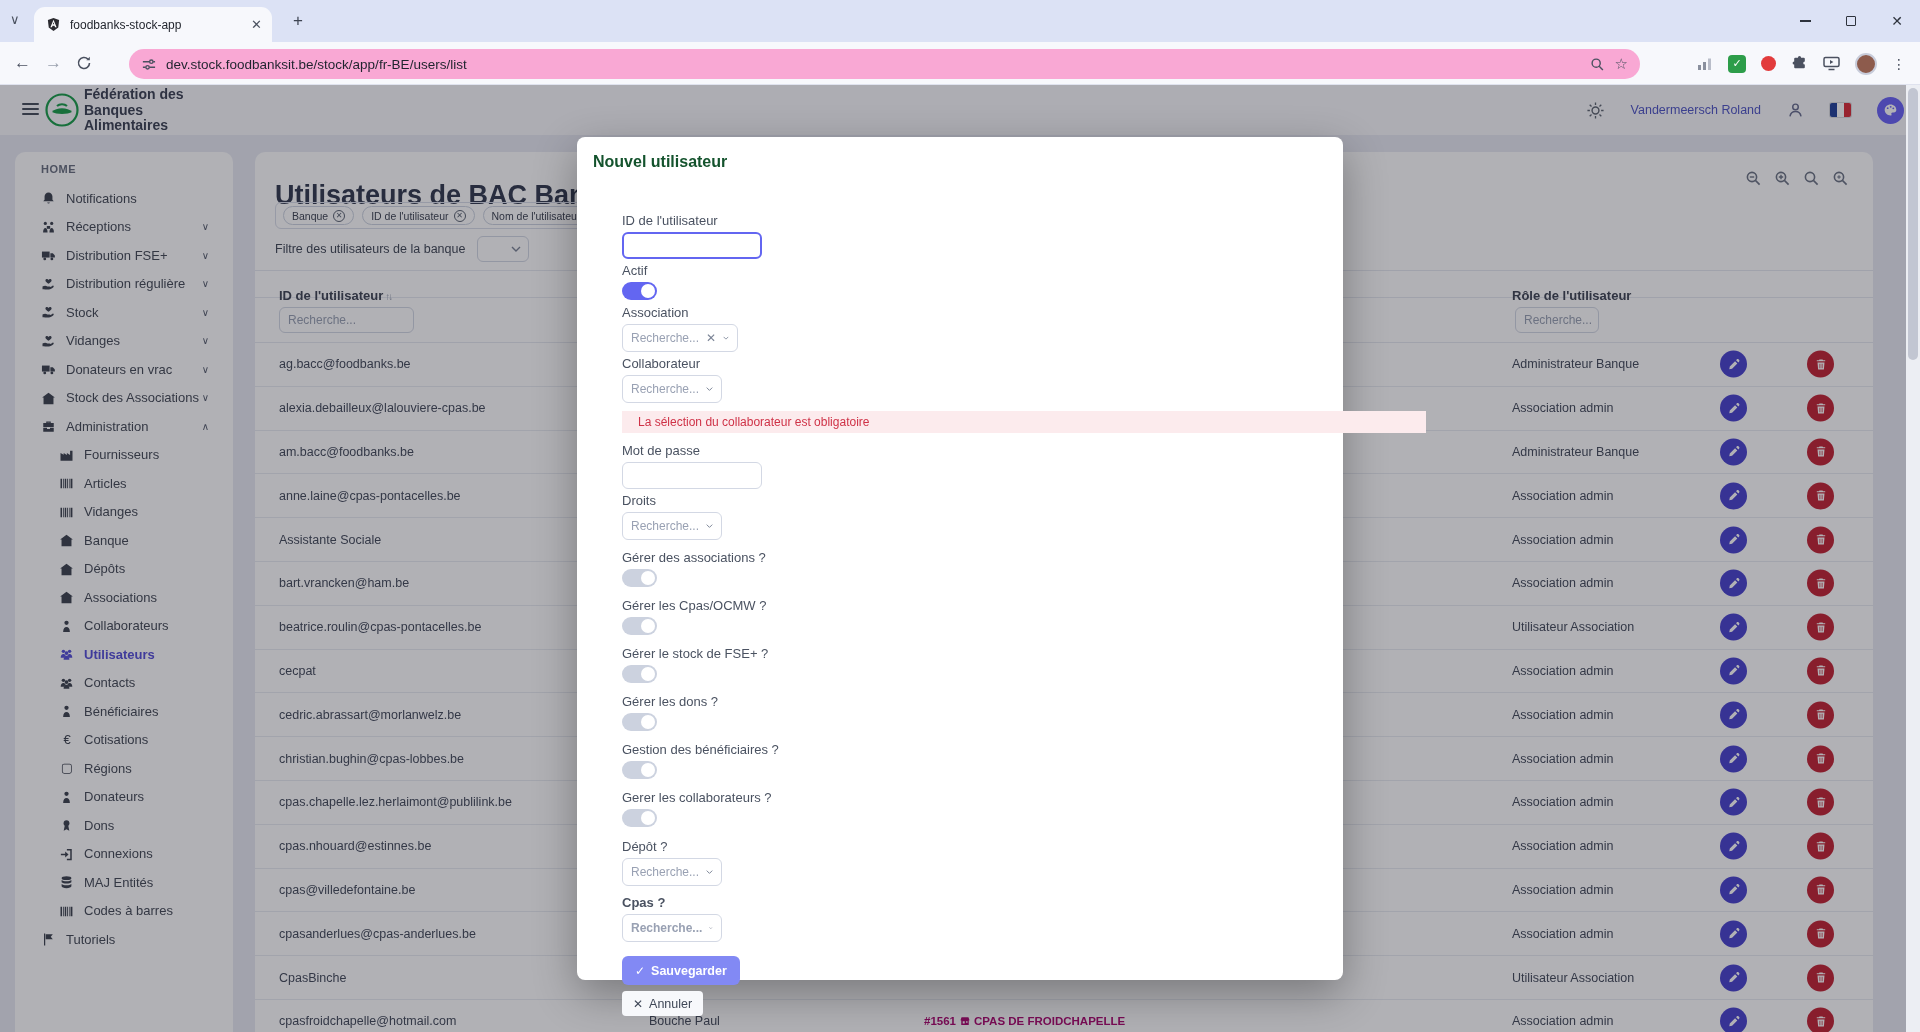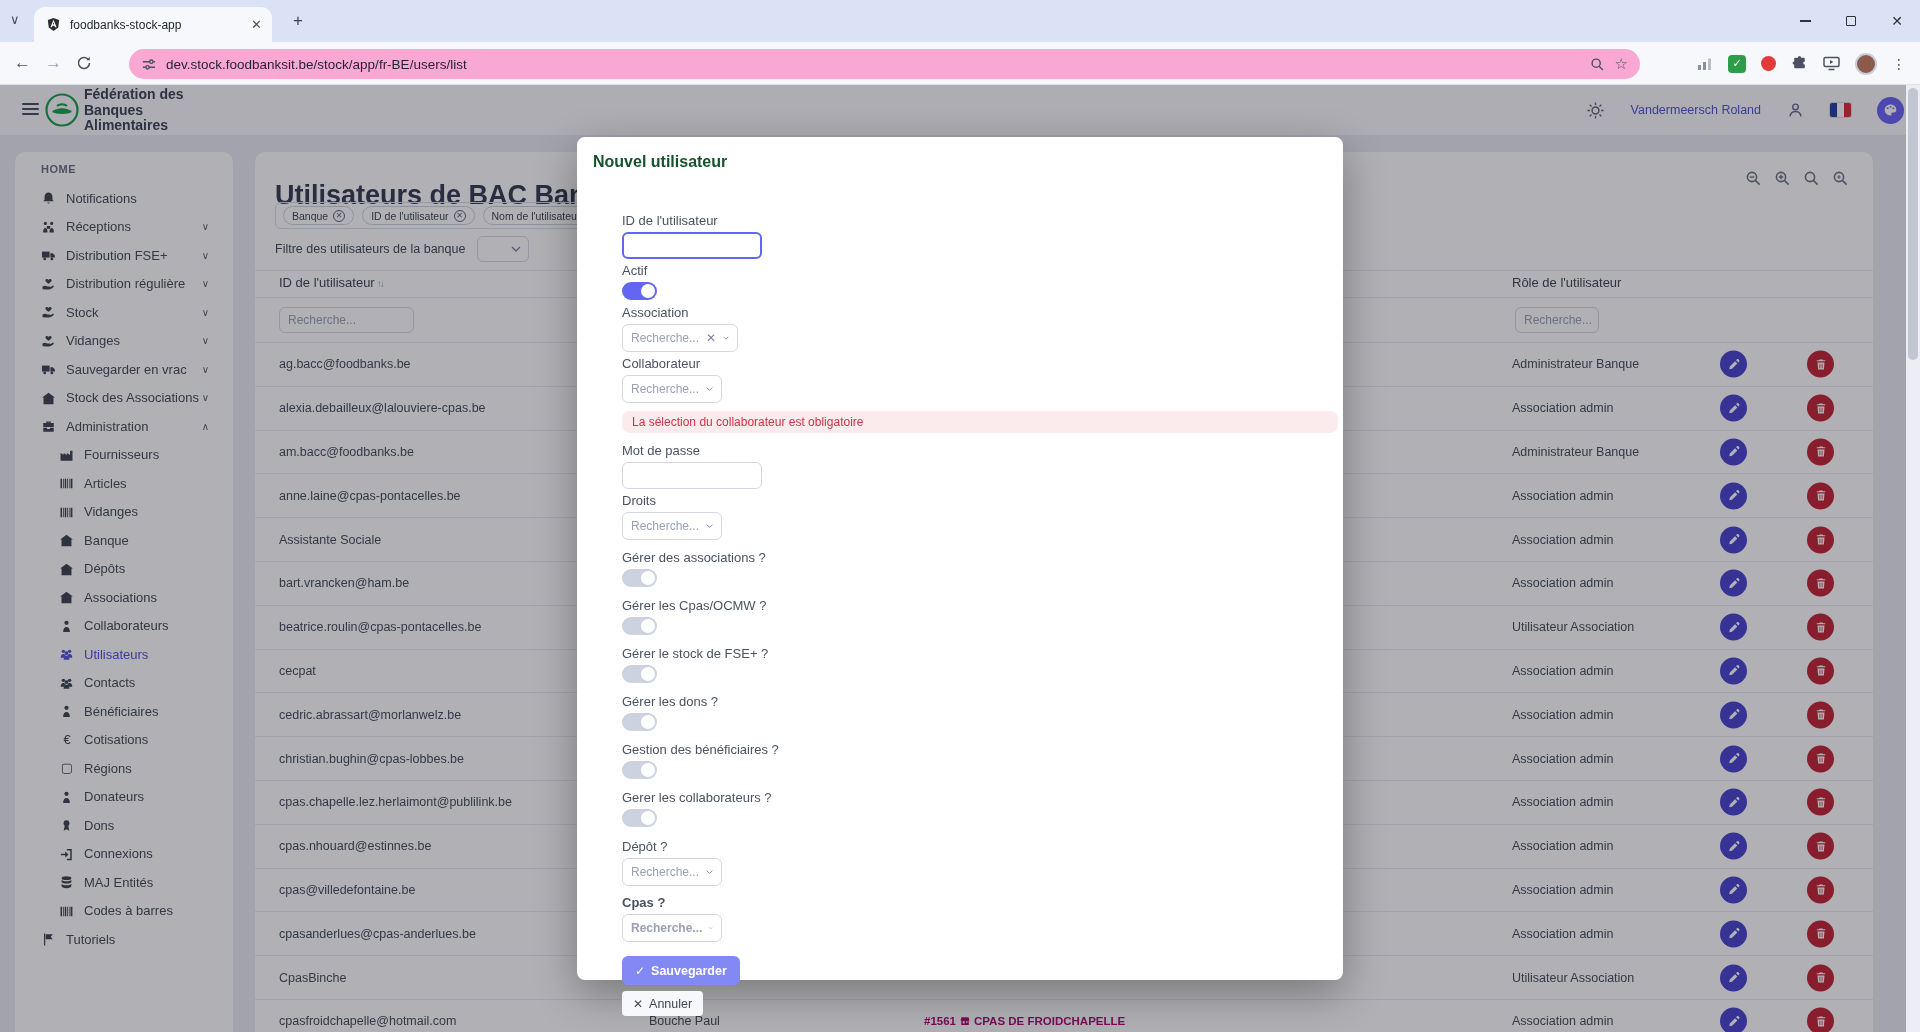--- a/index.html
+++ b/index.html
@@ -56,39 +56,39 @@
   
   .sidebar { position:absolute; left:15px; top:67px; width:218px; bottom:-24px; background:#fff; border-radius:10px; padding-top:8px; }
   .home-label { padding-left:26px; height:18px; line-height:18px; font-size:11px; font-weight:700; color:#6a7180; letter-spacing:.5px; margin-bottom:6px; }
   .sitem { display:flex; align-items:center; height:28.5px; padding-left:26px; color:#454b57; cursor:default; }
   .sitem.indent { padding-left:44px; }
   .sitem .si { width:16px; height:16px; color:#3e4450; flex:0 0 16px; font-size:13px; line-height:16px; text-align:center; }
   .sitem .si svg { width:15px; height:15px; margin-top:1px; }
   .sitem .slabel { margin-left:9px; font-size:13px; white-space:nowrap; }
   .sitem .schev { margin-left:auto; margin-right:24px; font-size:10px; color:#596070; }
   .sitem.active, .sitem.active .si { color:var(--c-active_item,#564fd8); }
-  .sitem.active .slabel { font-weight:400; }
+  .sitem.active .slabel { font-weight:700; }
 
   
   .content { position:absolute; left:255px; top:67px; width:1618px; bottom:-24px; background:#fff; border-radius:10px; }
   .page-title { position:absolute; left:20px; top:10px; font-size:27px; font-weight:700; color:#333b4f; white-space:nowrap; }
   .zoom-icons { position:absolute; right:24px; top:18px; display:flex; gap:12px; color:#6d7585; }
   .chipbar { position:absolute; left:20px; top:50px; width:1026px; height:27px; border:1px solid #d9dde9;
              border-radius:6px; display:flex; align-items:center; gap:8px; padding:0 7px; }
   .chip { display:inline-flex; align-items:center; gap:5px; border:1px solid #ccd3e0; border-radius:12px;
           padding:2.5px 8px; font-size:10.5px; color:#3f4554; white-space:nowrap; background:#fff; }
   .chip-x { width:12px; height:12px; border:1px solid #5b6472; border-radius:50%; font-size:8px;
             line-height:10px; text-align:center; color:#5b6472; }
   .bankfilter { position:absolute; left:20px; top:84px; display:flex; align-items:center; gap:12px; }
   .bankfilter .bf-label { font-size:12.5px; color:#424957; }
   .bf-select { width:52px; height:26px; border:1px solid #d3d8e4; border-radius:6px; display:flex;
                align-items:center; justify-content:flex-end; padding:0 7px; background:#fff; }
 
   .thead { position:absolute; left:0; right:0; top:118px; height:28px; border-top:1px solid #e6e9f0; border-bottom:1px solid #e6e9f0; }
-  .thead .hcell { position:absolute; top:4px; font-size:13px; font-weight:400; color:#3f4554; white-space:nowrap; }
+  .thead .hcell { position:absolute; top:17px; font-size:13px; font-weight:700; color:#3f4554; white-space:nowrap; }
   .sort { font-size:10px; color:#9aa2b1; letter-spacing:-2px; margin-left:2px; }
   .search-row { position:absolute; left:0; right:0; top:146px; height:45px; border-bottom:1px solid #e6e9f0; }
   .tsearch { position:absolute; top:9px; height:26px; width:135px; border:1px solid #d3d8e4; border-radius:6px;
              font-size:12px; color:#3f4554; padding:0 8px; outline:none; background:#fff; }
   .tsearch::placeholder { color:#99a1b3; }
 
   .rows { position:absolute; left:0; right:0; top:191px; }
   .trow { position:relative; height:43.8px; border-bottom:1px solid #e9ecf2; }
   .trow .cell { position:absolute; top:50%; transform:translateY(-50%); font-size:12.5px; color:#454c5c; white-space:nowrap; }
   .c-id { left:24px; } .c-name { left:394px; } .c-assoc { left:669px; } .c-role { left:1257px; }
@@ -118,22 +118,22 @@
            border-radius:8px; box-shadow:0 14px 44px rgba(0,0,0,.32); z-index:20; }
   .m-title { padding:16px 20px 0 16px; font-size:16px; font-weight:600; color:#14532d; }
   .m-body { padding:42px 45px 0 45px; }
   .flabel { font-size:13px; color:#4a5261; margin-bottom:3px; line-height:16px; }
   .fblock { margin-bottom:0; }
   .tinput { width:140px; height:27px; border:1px solid #d3d8e4; border-radius:6px; outline:none;
             font-size:12.5px; padding:0 8px; color:#3f4554; }
   .tinput.focused { border:2px solid var(--c-accent,#6366f1); }
   .mb4{margin-bottom:4px;} .mb5{margin-bottom:5px;}
   .mb10{margin-bottom:10px;}
-  .errorbar { width:716px; height:22px; background:var(--c-error_bg,#fcebed); border-radius:8px;
-              display:flex; align-items:center; padding:0 10px; font-size:12px; color:var(--c-error_text,#cf3247); }
+  .errorbar { width:804px; height:22px; background:var(--c-error_bg,#fcebed); border-radius:0;
+              display:flex; align-items:center; padding:0 16px; font-size:12px; color:var(--c-error_text,#cf3247); }
   .btn-save { display:inline-flex; align-items:center; gap:6px; height:29px; padding:0 13px; border:none;
               border-radius:6px; background:var(--c-save_button,#8289f4); color:#fff; font-size:12.5px; font-weight:600;
               font-family:inherit; }
   .btn-cancel { display:inline-flex; align-items:center; gap:6px; height:25px; padding:0 11px; border:none;
                 border-radius:4px; background:#f7f8fb; color:#3f4757; font-size:12.5px; margin-top:6px; font-family:inherit; }
   .icon-sm { font-size:12px; line-height:1; }
 </style>
 </head>
 <body>
 
@@ -395,21 +395,21 @@
         <span class="slabel">Vidanges</span>
         <span class="schev">∨</span>
       </div>
 
       <div class="sitem">
         <span class="si">
           <svg viewBox="0 0 16 16" fill="currentColor">
             <use href="#i-truck"></use>
           </svg>
         </span>
-        <span class="slabel">Sauvegarder en vrac</span>
+        <span class="slabel">Donateurs en vrac</span>
         <span class="schev">∨</span>
       </div>
 
       <div class="sitem">
         <span class="si">
           <svg viewBox="0 0 16 16" fill="currentColor">
             <use href="#i-house"></use>
           </svg>
         </span>
         <span class="slabel">Stock des Associations</span>

